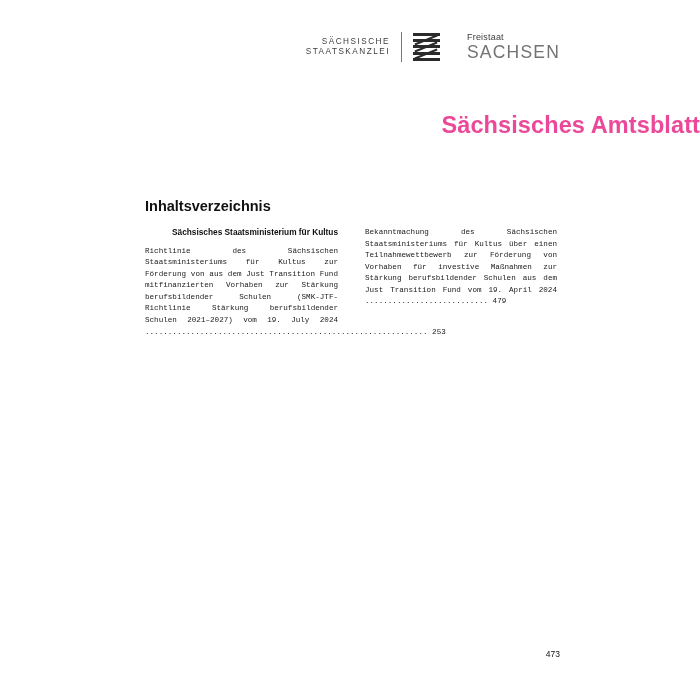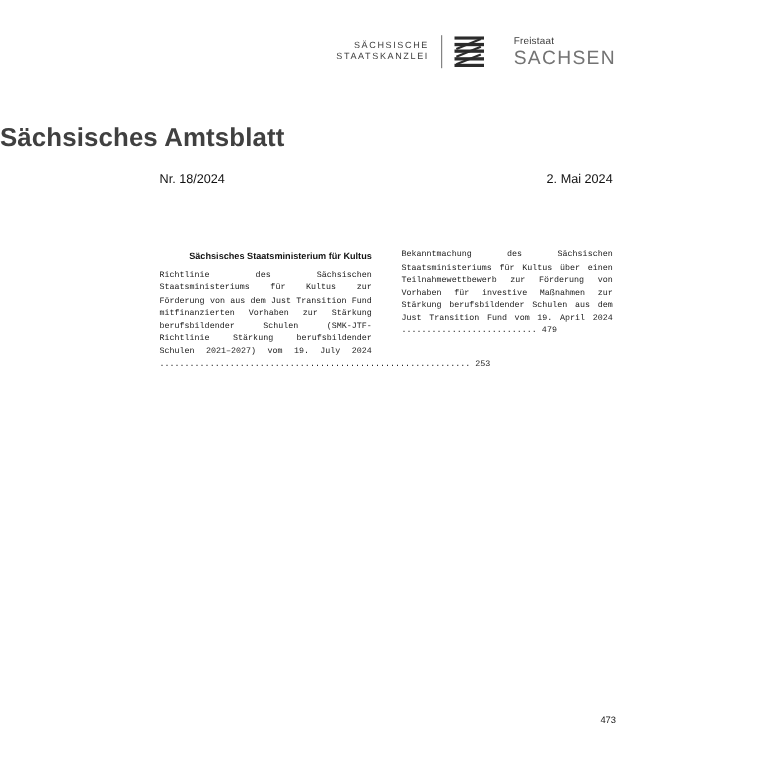--- a/index.html
+++ b/index.html
@@ -97,25 +97,25 @@
     color: #737373;
     font-weight: 400;
   }
 
   
   .doc-title {
     position: absolute;
     top: 112px;
     left: 0;
     width: 700px;
-    text-align: left;
+    text-align: right;
     font-size: 23.5px;
     font-weight: bold;
     letter-spacing: 0.1px;
-    color: #404040;
+    color: #ec4899;
   }
 
   
   .issue-row {
     position: absolute;
     top: 157px;
     left: 145px;
     width: 412px;
     display: flex;
     justify-content: space-between;
@@ -203,25 +203,22 @@
       </div>
       <div class="logo-words">
         <span class="w1">Freistaat</span>
         <span class="w2">SACHSEN</span>
       </div>
     </div>
   </div>
 
   <div class="doc-title">Sächsisches Amtsblatt</div>
 
-  <div class="issue-row">
-    <div>Nr. 18/2024</div>
-    <div>2. Mai 2024</div>
-  </div>
-
+
+  <div class="contents-heading">Inhaltsverzeichnis</div>
 
   <div class="columns">
 
     <div class="col col-left">
       <div class="col-section-title">Sächsisches Staatsministerium für Kultus</div>
       <div class="entry">
         <span>Richtlinie des Sächsischen Staatsministeriums für Kultus zur Förderung von aus dem Just Transition Fund mitfinanzierten Vorhaben zur Stärkung berufsbildender Schulen (SMK-JTF-Richtlinie Stärkung berufsbildender Schulen 2021–2027) vom 19. July 2024</span><span> ..............................................................</span>&nbsp;<span>253</span>
       </div>
     </div>
 

